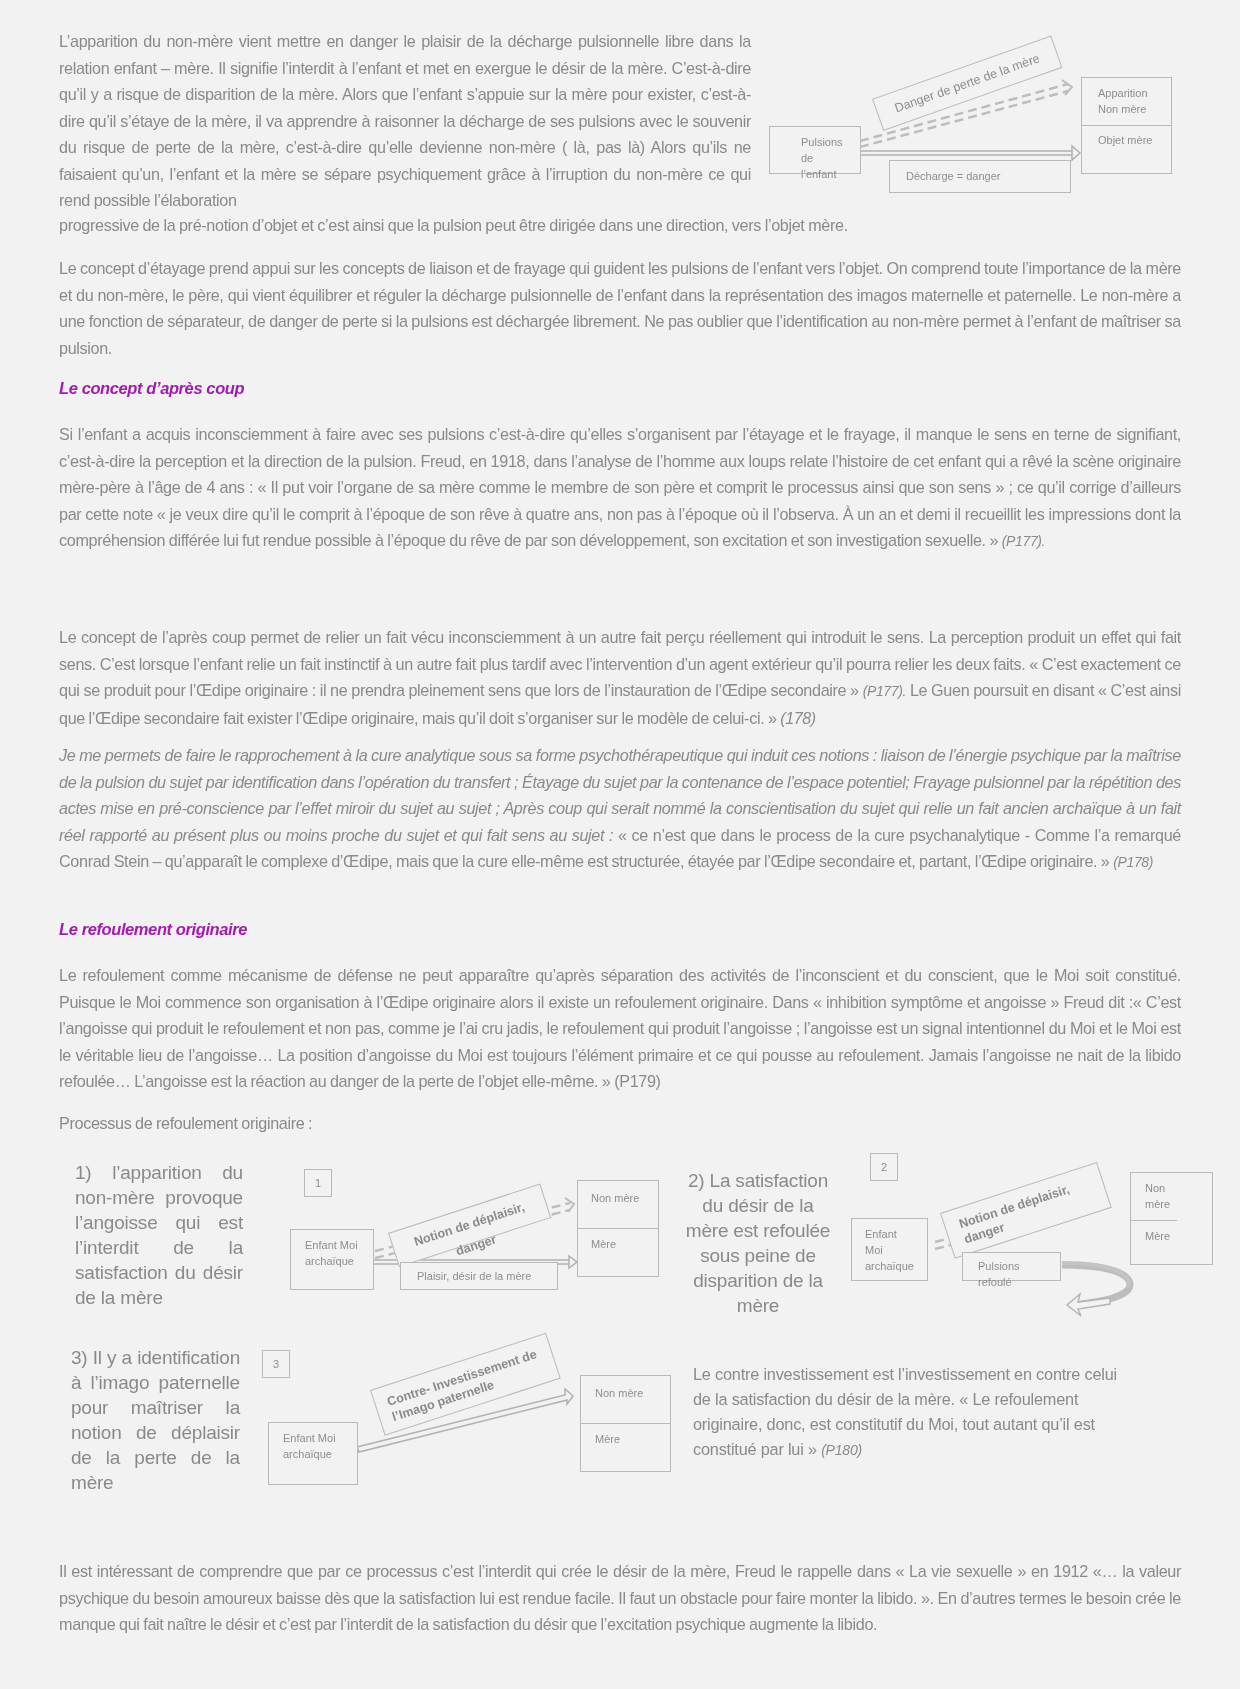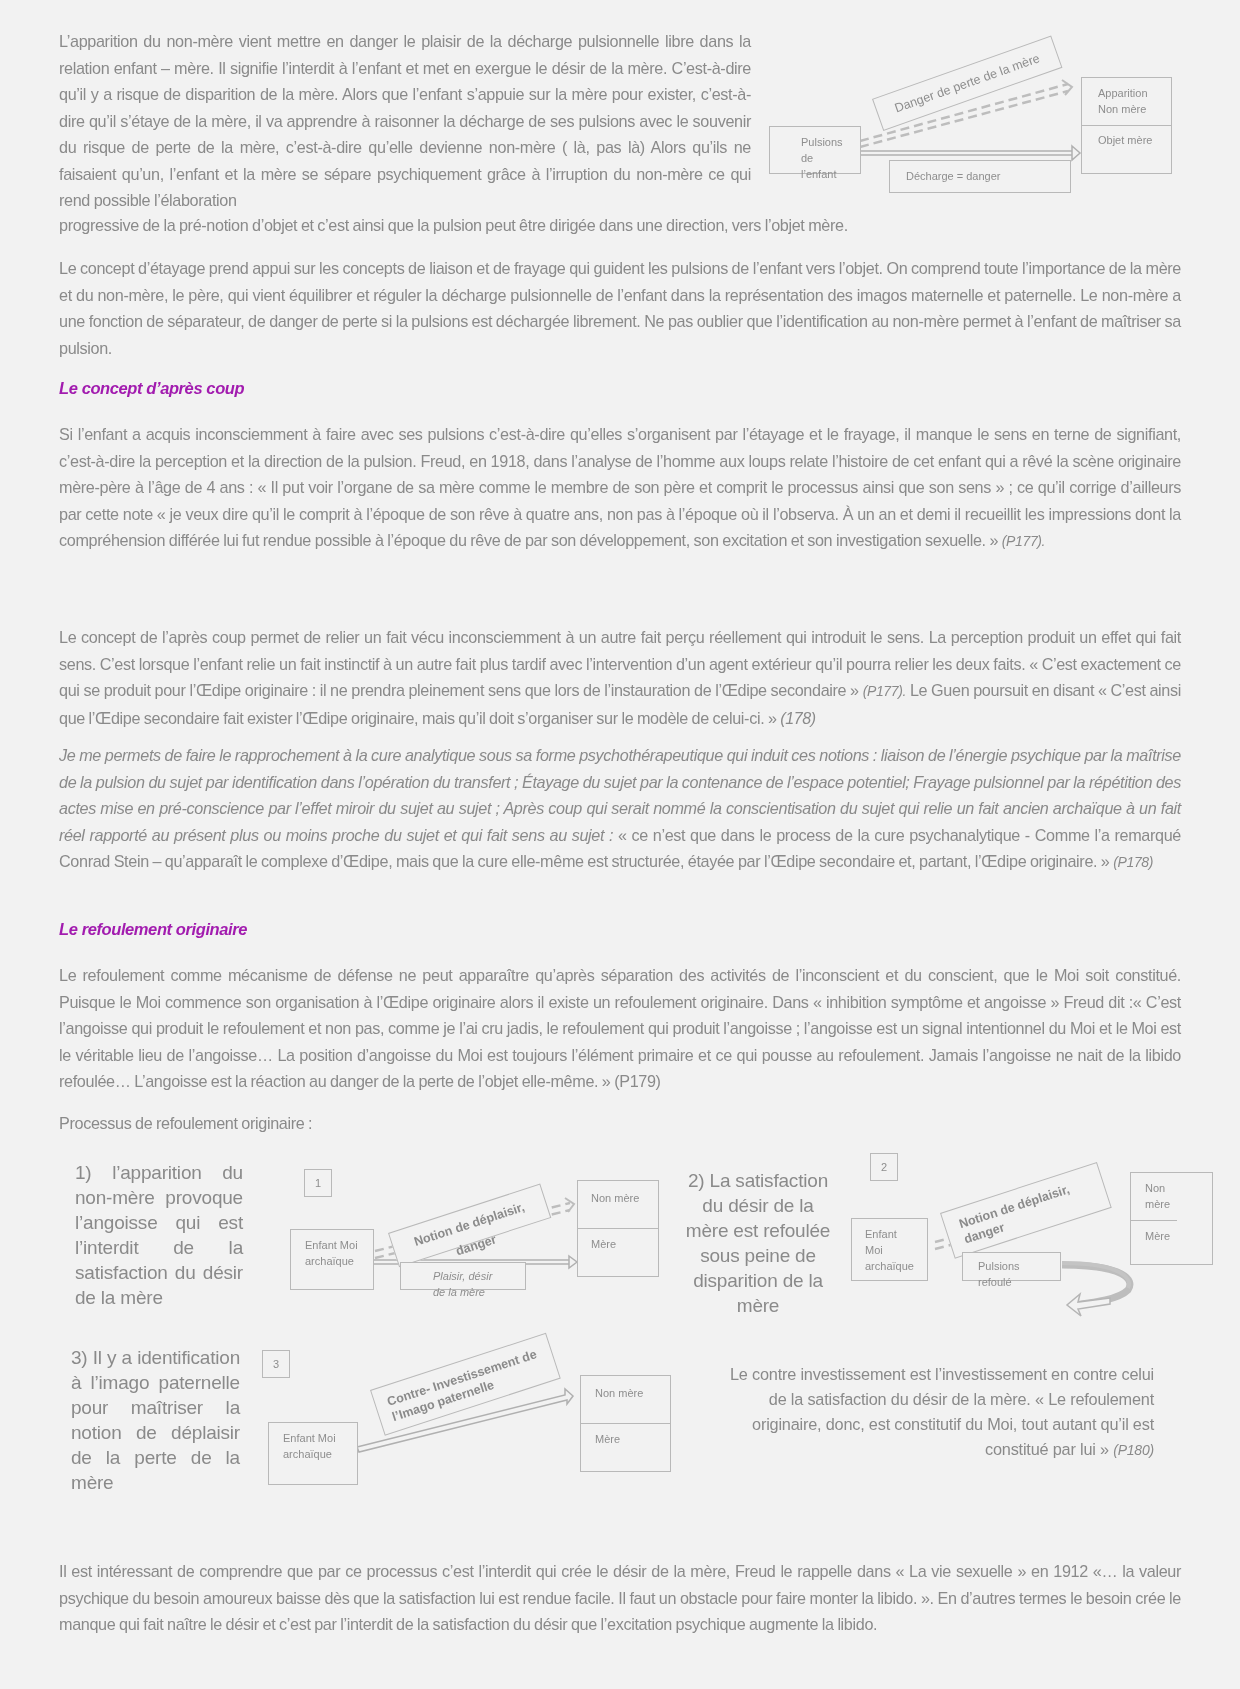--- a/index.html
+++ b/index.html
@@ -90,21 +90,21 @@
       <line x1="375" y1="1258" x2="570" y2="1210"></line>
     </g>
     <polyline points="565,1198 574,1204 568,1212" stroke="#bdbdbd" fill="none" stroke-width="2"></polyline>
     <line x1="373" y1="1260" x2="570" y2="1260" stroke="#b0b0b0" stroke-width="1.5"></line>
     <line x1="373" y1="1264" x2="570" y2="1264" stroke="#b0b0b0" stroke-width="1.5"></line>
     <polygon points="569,1256 577,1262 569,1268" fill="#f2f2f2" stroke="#b0b0b0" stroke-width="1.5"></polygon>
   </svg>
   <div class="box" style="left:304px; top:1169px; width:28px; height:28px; padding:5px 0; text-align:center;">1</div>
   <div class="box" style="left:290px; top:1229px; width:84px; height:61px; padding:7px 14px;">Enfant Moi archaïque</div>
   <div class="box rot lbl-bold" style="left:388px; top:1233px; width:160px; height:36px; transform:rotate(-18deg); text-align:center; line-height:22px; padding:5px 6px;">Notion de déplaisir, danger</div>
-  <div class="box" style="left:400px; top:1262px; width:126px; height:28px; padding:5px 32px;font-style:italic;">Plaisir, désir de la mère</div>
+  <div class="box" style="left:400px; top:1262px; width:158px; height:28px; padding:5px 16px;">Plaisir, désir de la mère</div>
   <div class="box" style="left:577px; top:1180px; width:82px; height:97px; padding:0;">
     <div style="height:48px; border-bottom:1.4px solid #b9b9b9; padding:9px 13px; box-sizing:border-box;">Non mère</div>
     <div style="padding:7px 13px;">Mère</div>
   </div>
 </div>
 
 <div>
   <div class="side" style="left:683px; top:1168px; width:150px; text-align:center;">2) La satisfaction du désir de la mère est refoulée sous peine de disparition de la mère</div>
   <svg width="1240" height="1689">
     <g stroke="#bdbdbd" fill="none" stroke-width="2.5" stroke-dasharray="9,5">
@@ -133,18 +133,18 @@
   </svg>
   <div class="box" style="left:262px; top:1350px; width:28px; height:28px; padding:5px 0; text-align:center;">3</div>
   <div class="box" style="left:268px; top:1422px; width:90px; height:63px; padding:7px 14px;">Enfant Moi archaïque</div>
   <div class="box rot lbl-bold" style="left:370px; top:1390px; width:185px; height:48px; transform:rotate(-18deg); padding:8px 12px; line-height:16px; text-align:left;">Contre- Investissement de l’Imago paternelle</div>
   <div class="box" style="left:580px; top:1375px; width:91px; height:97px; padding:0;">
     <div style="height:48px; border-bottom:1.4px solid #b9b9b9; padding:9px 14px; box-sizing:border-box;">Non mère</div>
     <div style="padding:7px 14px;">Mère</div>
   </div>
 </div>
 
-<div class="side" style="left:724px; top:1362px; width:430px; text-align:right; font-size:16.3px;">
+<div class="side" style="left:693px; top:1362px; width:430px; text-align:left; font-size:16.3px;">
   <span>Le contre investissement est l’investissement en contre celui de la satisfaction du désir de la mère. « Le refoulement originaire, donc, est constitutif du Moi, tout autant qu’il est constitué par lui »</span>
   <span class="cite">(P180)</span>
 </div>
 
 <div class="p" style="top:1558px;">Il est intéressant de comprendre que par ce processus c’est l’interdit qui crée le désir de la mère, Freud le rappelle dans « La vie sexuelle » en 1912 «… la valeur psychique du besoin amoureux baisse dès que la satisfaction lui est rendue facile. Il faut un obstacle pour faire monter la libido. ». En d’autres termes le besoin crée le manque qui fait naître le désir et c’est par l’interdit de la satisfaction du désir que l’excitation psychique augmente la libido.</div>
 
 </body></html>

